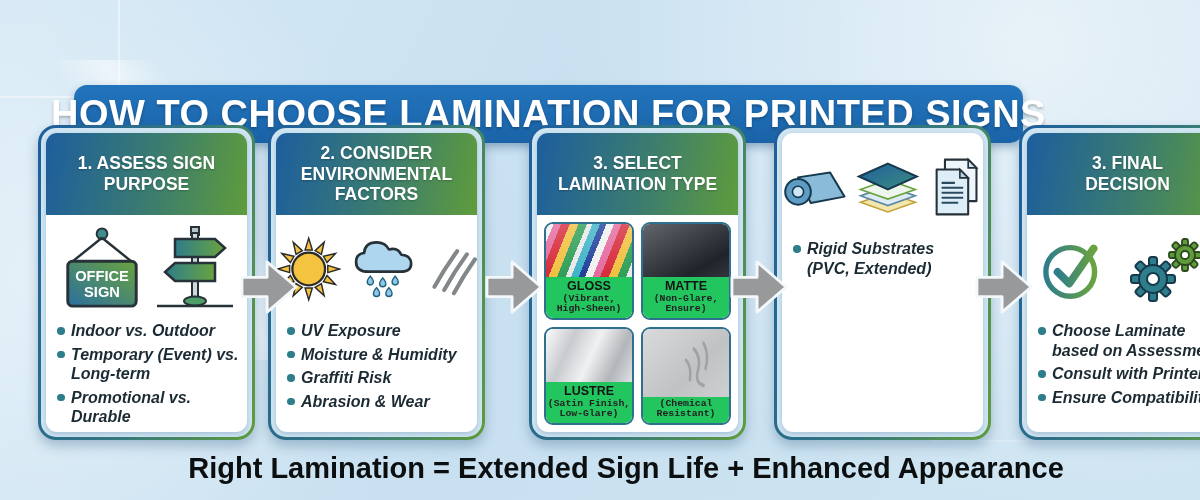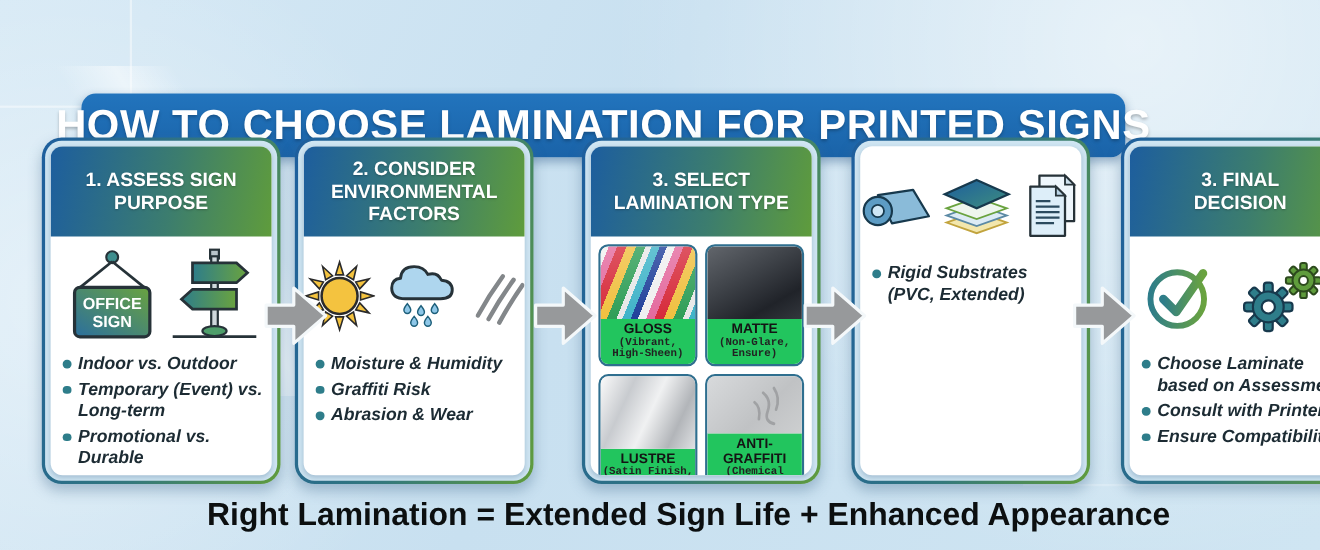--- a/index.html
+++ b/index.html
@@ -171,20 +171,21 @@
       </svg>
       <svg width="52" height="72" viewBox="0 0 60 72">
         <g fill="none" stroke="#83878a" stroke-width="5" stroke-linecap="round">
           <path d="M8 58 Q20 36 36 14"></path>
           <path d="M20 62 Q32 40 48 18"></path>
           <path d="M32 66 Q44 44 58 24"></path>
         </g>
       </svg>
     </div>
     <ul class="bullets">
+      <li>UV Exposure</li>
       <li>Moisture &amp; Humidity</li>
       <li>Graffiti Risk</li>
       <li>Abrasion &amp; Wear</li>
     </ul>
   </div>
  </div>
     </div>
 </div>
 
 <div class="card-frame" style="left:529px">
@@ -221,21 +222,20 @@
         <div class="tile-img anti">
           <svg width="100%" height="100%" viewBox="0 0 88 48" preserveAspectRatio="none">
             <g fill="none" stroke="#9a9c9e" stroke-width="2.5" stroke-linecap="round" opacity=".85">
               <path d="M52 14 q8 6 4 16 q-3 8 6 10"></path>
               <path d="M62 10 q6 8 2 18"></path>
               <path d="M44 22 q6 4 4 14"></path>
             </g>
           </svg>
         </div>
         <div class="tile-label">
-          <span class="tile-name">ANTI-GRAFFITI</span>
           <span class="tile-sub">(Chemical Resistant)</span>
         </div>
       </div>
     </div>
   </div>
  </div>
     </div>
 </div>
 
 <div class="card-frame" style="left:774px">

